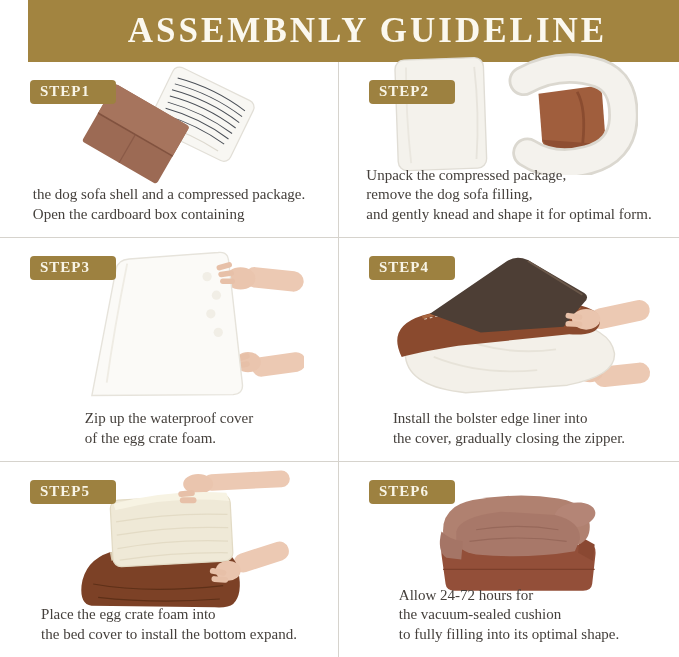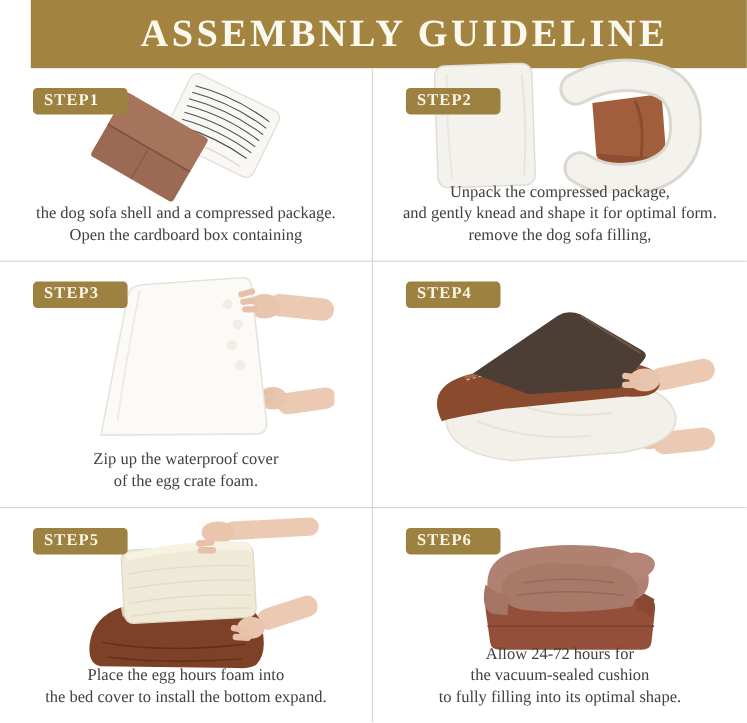--- a/index.html
+++ b/index.html
@@ -35,21 +35,21 @@
     font-size:15px;font-weight:bold;letter-spacing:1px;
     padding:3px 26px 4px 10px;border-radius:4px;
     font-family:"Liberation Serif", serif;z-index:2;
   }
   .illus{
     flex:1 1 auto;display:flex;align-items:center;justify-content:center;
     width:100%;min-height:0;
   }
   .illus svg{display:block;}
   .caption{
-    margin:0 0 12px 0;text-align:center;color:#45403c;
+    margin:0 0 12px 0;color:#45403c;
     font-size:15px;line-height:1.32;
     font-family:"Liberation Serif", serif;
   }
   .caption .line{display:block;}
 </style>
 </head>
 <body>
 
 <div class="page">
 
@@ -110,22 +110,22 @@
           </g>
 
           <g fill="none" stroke-linecap="round" stroke-linejoin="round">
             <path d="M156 30 Q196 8 238 22 Q266 32 264 72 Q262 106 226 116 Q188 126 160 108" stroke="#dbd8d0" stroke-width="33"></path>
             <path d="M156 30 Q196 8 238 22 Q266 32 264 72 Q262 106 226 116 Q188 126 160 108" stroke="#f4f2ed" stroke-width="27"></path>
           </g>
         </svg>
       </div>
       <p class="caption">
         <span class="line">Unpack the compressed package,</span>
+        <span class="line">remove the dog sofa filling,</span>
         <span class="line">and gently knead and shape it for optimal form.</span>
-        <span class="line">remove the dog sofa filling,</span>
       </p>
     </div>
 
     <div class="cell col-l row-b">
       <span class="badge">STEP3</span>
       <div class="illus">
         <svg width="270" height="158" viewBox="0 0 290 170">
 
           <rect x="226" y="26" width="64" height="22" rx="11" transform="rotate(6 258 37)" fill="#ecc9b3"></rect>
           <ellipse cx="222" cy="36" rx="16" ry="12" fill="#eac5ae"></ellipse>
@@ -178,20 +178,24 @@
           <path d="M66 74 L148 18 Q158 12 170 17 L230 52 Q236 56 230 62 L208 88 L120 94 Z" fill="#4d3e35"></path>
           <path d="M170 18 L228 54" fill="none" stroke="#6b584a" stroke-width="2"></path>
 
           <ellipse cx="232" cy="80" rx="15" ry="11" fill="#eac5ae"></ellipse>
           <g fill="#e7c0a8">
             <rect x="210" y="74" width="18" height="6" rx="3" transform="rotate(8 219 77)"></rect>
             <rect x="210" y="82" width="18" height="6" rx="3" transform="rotate(2 219 85)"></rect>
           </g>
         </svg>
       </div>
+      <p class="caption">
+        <span class="line">Install the bolster edge liner into</span>
+        <span class="line">the cover, gradually closing the zipper.</span>
+      </p>
     </div>
 
     <div class="cell col-l row-c">
       <span class="badge">STEP5</span>
       <div class="illus">
         <svg width="268" height="150" viewBox="0 0 290 180">
 
           <rect x="186" y="16" width="104" height="20" rx="10" transform="rotate(-3 238 26)" fill="#ecc9b3"></rect>
           <ellipse cx="180" cy="30" rx="18" ry="12" fill="#eac5ae"></ellipse>
 
@@ -217,21 +221,21 @@
             <rect x="158" y="46" width="20" height="7" rx="3.5"></rect>
           </g>
           <ellipse cx="216" cy="134" rx="15" ry="12" fill="#eac5ae"></ellipse>
           <g fill="#e7c0a8">
             <rect x="194" y="132" width="20" height="7" rx="3.5" transform="rotate(10 204 135)"></rect>
             <rect x="196" y="141" width="20" height="7" rx="3.5" transform="rotate(4 206 144)"></rect>
           </g>
         </svg>
       </div>
       <p class="caption">
-        <span class="line">Place the egg hours foam into</span>
+        <span class="line">Place the egg crate foam into</span>
         <span class="line">the bed cover to install the bottom expand.</span>
       </p>
     </div>
 
     <div class="cell col-r row-c">
       <span class="badge">STEP6</span>
       <div class="illus">
         <svg width="252" height="140" viewBox="0 0 280 170">
 
           <path d="M62 110 L238 110 Q246 110 245 122 L241 158 Q240 166 230 166 L74 166 Q64 166 63 158 L58 122 Q57 110 62 110 Z" fill="#934f39"></path>

